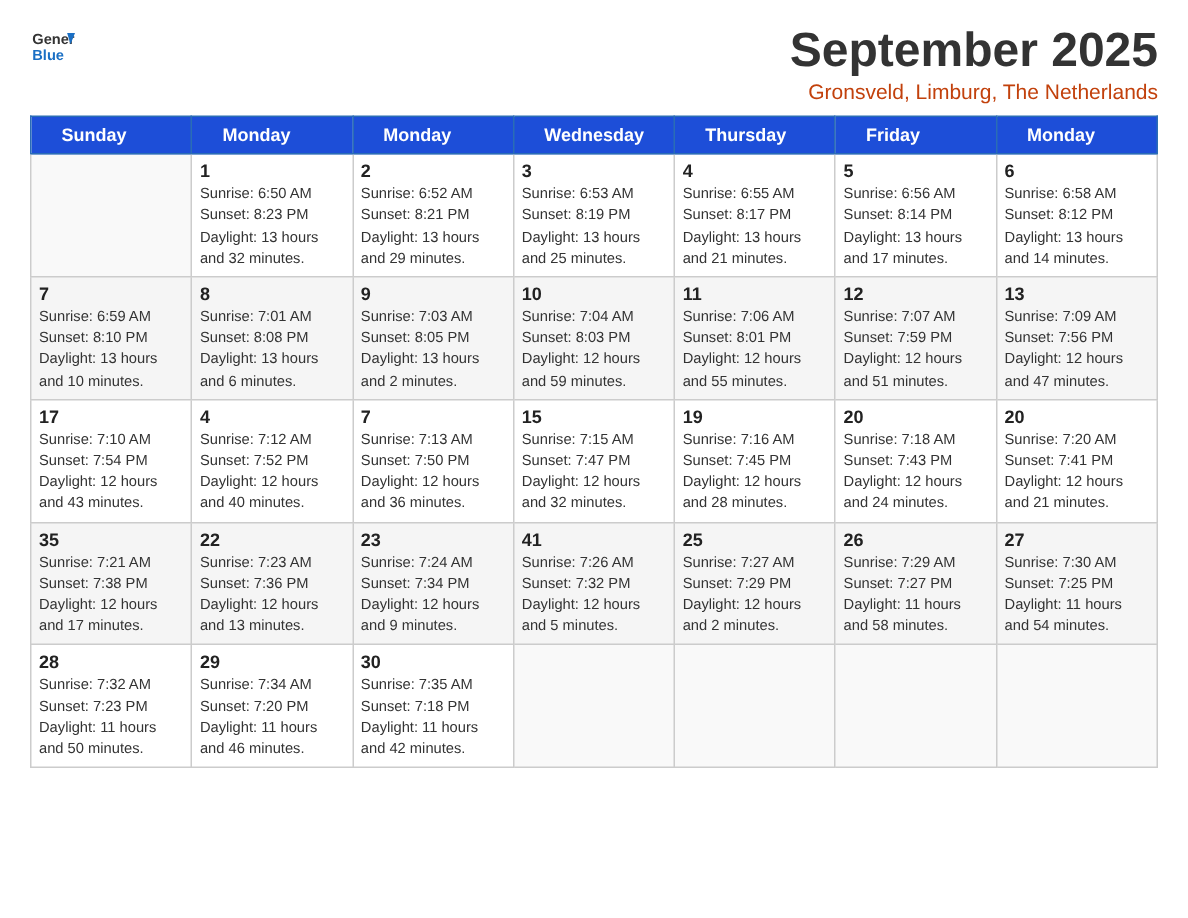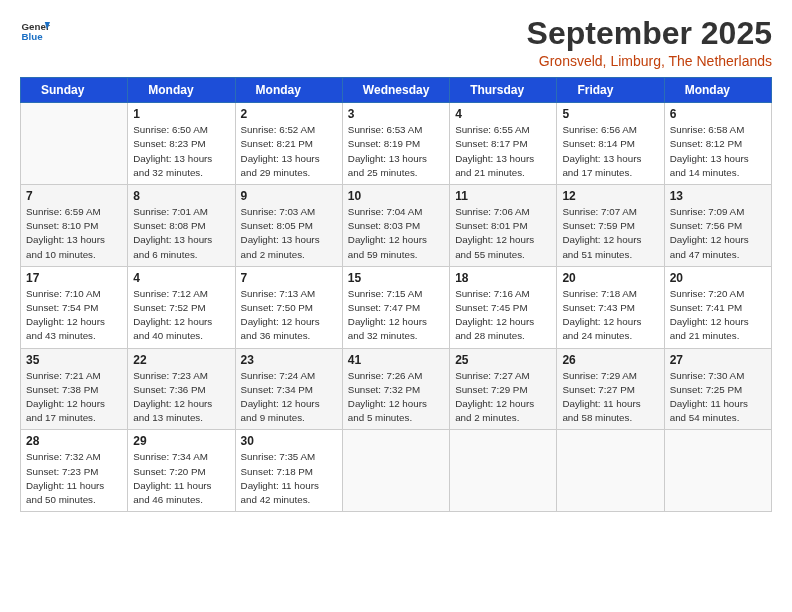--- a/index.html
+++ b/index.html
@@ -189,21 +189,21 @@
           </td>
           <td>
             <span class="day-number">7</span>
             <div class="day-info">Sunrise: 7:13 AM<br>Sunset: 7:50 PM<br>Daylight: 12 hours<br>and 36 minutes.</div>
           </td>
           <td>
             <span class="day-number">15</span>
             <div class="day-info">Sunrise: 7:15 AM<br>Sunset: 7:47 PM<br>Daylight: 12 hours<br>and 32 minutes.</div>
           </td>
           <td>
-            <span class="day-number">18</span>
+            <span class="day-number">19</span>
             <div class="day-info">Sunrise: 7:16 AM<br>Sunset: 7:45 PM<br>Daylight: 12 hours<br>and 28 minutes.</div>
           </td>
           <td>
             <span class="day-number">20</span>
             <div class="day-info">Sunrise: 7:18 AM<br>Sunset: 7:43 PM<br>Daylight: 12 hours<br>and 24 minutes.</div>
           </td>
           <td>
             <span class="day-number">20</span>
             <div class="day-info">Sunrise: 7:20 AM<br>Sunset: 7:41 PM<br>Daylight: 12 hours<br>and 21 minutes.</div>
           </td>

